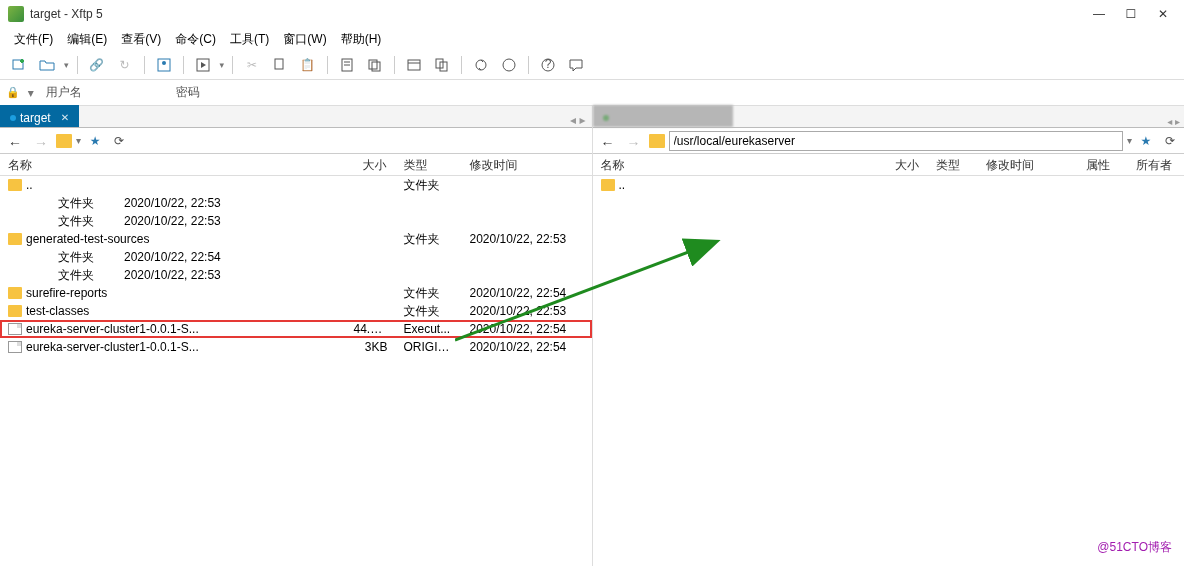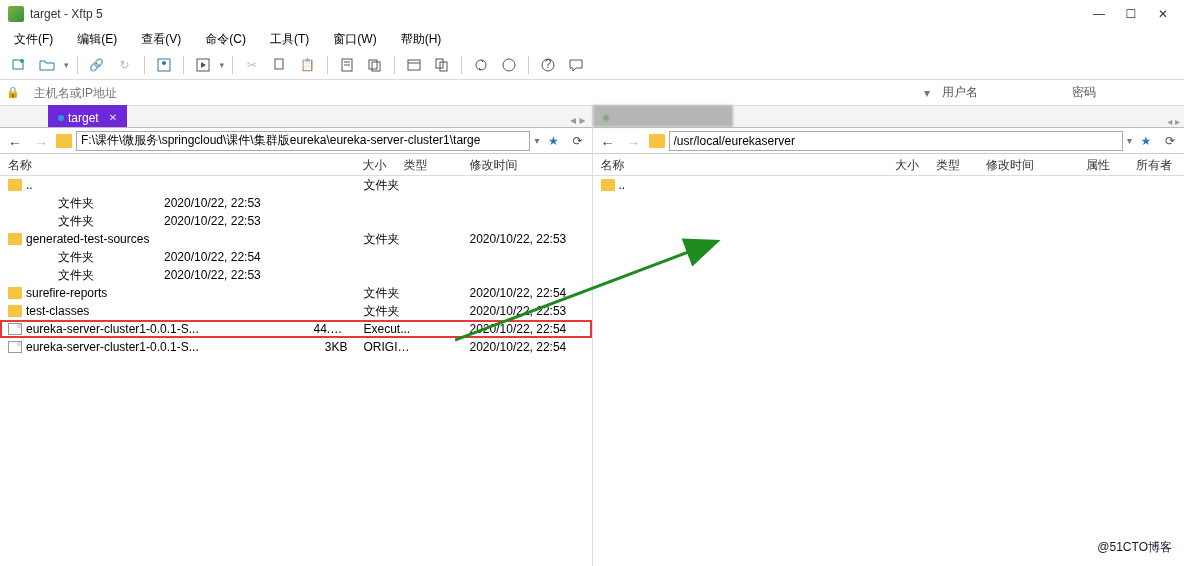--- a/index.html
+++ b/index.html
@@ -6,21 +6,21 @@
 body { background:#fff; color:#000; width:1184px; height:566px; overflow:hidden; position:relative; }
 
 
 .titlebar { height:28px; display:flex; align-items:center; padding:0 8px; }
 .titlebar .app-icon { width:16px; height:16px; background:linear-gradient(135deg,#7cb342,#388e3c); border-radius:2px; margin-right:6px; }
 .title-text { flex:1; color:#333; }
 .win-btns { display:flex; gap:18px; padding-right:6px; }
 .win-btn { width:14px; height:14px; cursor:pointer; color:#333; display:flex; align-items:center; justify-content:center; }
 
 
-.menubar { height:22px; display:flex; align-items:center; padding:0 8px; gap:12px; }
+.menubar { height:22px; display:flex; align-items:center; padding:0 8px; gap:2px; }
 .menu-item { padding:2px 6px; cursor:pointer; }
 
 
 .toolbar { height:30px; display:flex; align-items:center; padding:0 8px; gap:6px; border-bottom:1px solid #ddd; }
 .tb-btn { width:22px; height:22px; display:flex; align-items:center; justify-content:center; cursor:pointer; border-radius:2px; color:#555; }
 .tb-btn svg { width:16px; height:16px; }
 .tb-sep { width:1px; height:18px; background:#ccc; margin:0 2px; }
 
 
 .addrline { height:26px; display:flex; align-items:center; padding:0 6px; gap:8px; border-bottom:1px solid #ddd; }
@@ -29,21 +29,21 @@
 .field-label { color:#555; padding:0 4px; }
 .cred-field { width:70px; border:none; height:22px; padding:0 4px; color:#999; }
 
 
 .panes { display:flex; height:calc(566px - 28px - 22px - 30px - 26px); }
 .pane { flex:1; display:flex; flex-direction:column; border-right:1px solid #ddd; position:relative; }
 .pane:last-child { border-right:none; }
 
 .tabrow { height:22px; display:flex; align-items:flex-end; background:#f4f4f4; border-bottom:1px solid #bbb; }
 .tab { height:22px; padding:3px 10px 0 10px; display:flex; align-items:center; gap:4px; cursor:pointer; font-size:11px; position:relative; }
-.tab.active.local { background:#6d28d9; color:#fff;margin-left:48px; }
+.tab.active.local { background:#0369a1; color:#fff; }
 .tab.active.remote { background:#b6b6b6; color:#555; filter:blur(1.2px); }
 .tab .dot { width:6px; height:6px; background:#1c9ee0; border-radius:50%; display:inline-block; }
 .tab.remote .dot { background:#7a7; }
 .tab .close-x { margin-left:6px; font-size:10px; color:rgba(255,255,255,.85); }
 .tabrow .nav-arrows { margin-left:auto; padding:0 6px; color:#999; }
 .tabrow .remote-nav { margin-left:auto; padding-right:4px; color:#999; font-size:10px; }
 
 .pathbar { height:26px; display:flex; align-items:center; padding:0 4px; gap:4px; border-bottom:1px solid #ccc; }
 .nav-btn { width:22px; height:22px; display:flex; align-items:center; justify-content:center; color:#333; cursor:pointer; font-size:14px; }
 .path-folder-icon { width:16px; height:14px; background:#f7c341; border-radius:1px; }
@@ -62,33 +62,33 @@
 .col-right .col-attr { width:50px; }
 .col-right .col-owner { width:56px; }
 
 .rows { overflow:auto; flex:1; }
 .row { display:flex; height:18px; align-items:center; cursor:pointer; }
 .row.selected { outline:2px solid #e53935; outline-offset:-2px; background:#fff; }
 .cell { padding:0 8px; white-space:nowrap; overflow:hidden; text-overflow:ellipsis; }
 .cell-name { flex:1; min-width:170px; display:flex; align-items:center; gap:4px; }
 .cell-left .cell-size { width:50px; text-align:right; }
 .cell-left .cell-type { width:66px; }
-.cell-left .cell-mtime { width:130px;margin-left:40px; }
+.cell-left .cell-mtime { width:130px; }
 .cell-right .cell-size { width:48px; text-align:right; }
 .cell-right .cell-type { width:50px; }
 .cell-right .cell-mtime { width:100px; }
 .cell-right .cell-attr { width:50px; }
 .cell-right .cell-owner { width:56px; }
 .ficon { width:14px; height:12px; }
 .ficon.folder { background:#f7c341; border-radius:1px; }
 .ficon.file { background:#fff; border:1px solid #999; position:relative; }
 .ficon.file::after { content:''; position:absolute; top:0; right:0; width:4px; height:4px; background:#ddd; }
 
 .arrow-svg { position:absolute; pointer-events:none; z-index:10; }
-.watermark { position:absolute; right:12px; bottom:10px; color:#0f172a; font-size:12px; }
+.watermark { position:absolute; right:12px; bottom:10px; color:#a21caf; font-size:12px; }
 </style>
 </head>
 <body>
 
 <div class="titlebar">
   <span class="app-icon"></span>
   <span class="title-text">target - Xftp 5</span>
   <div class="win-btns">
     <span class="win-btn">—</span>
     <span class="win-btn">☐</span>
@@ -192,21 +192,20 @@
     </span>
   <span class="tb-btn">
       <svg viewBox="0 0 16 16">
         <path d="M2 3h12v8H8l-3 3v-3H2z" fill="none" stroke="#555"></path>
       </svg>
     </span>
 </div>
 
 <div class="addrline">
   <span class="lock-icon">🔒</span>
-  <input class="host-field" placeholder="主机名或IP地址" style="">
   <span style="color:#777;">▾</span>
   <span class="field-label">用户名</span>
   <input class="cred-field" value="" style="">
   <span class="field-label">密码</span>
   <input class="cred-field" type="password" value="" style="">
 </div>
 
 <div class="panes">
 
   <div class="pane">
@@ -215,21 +214,20 @@
         <span class="dot"></span>
         <span>target</span>
         <span class="close-x">✕</span>
       </div>
       <span class="nav-arrows">◂ ▸</span>
     </div>
     <div class="pathbar">
       <span class="nav-btn">←</span>
       <span class="nav-btn" style="color:#bbb">→</span>
       <span class="path-folder-icon"></span>
-      <input class="path-input" value="F:\课件\微服务\springcloud\课件\集群版eureka\eureka-server-cluster1\targe" style="">
       <span style="color:#777;font-size:10px;">▾</span>
       <span class="path-btn" style="color:#2a7ab0">★</span>
       <span class="path-btn">⟳</span>
     </div>
     <div class="cols col-left">
       <div class="col col-name">名称</div>
       <div class="col col-size">大小</div>
       <div class="col col-type">类型</div>
       <div class="col col-mtime">修改时间</div>
     </div>

